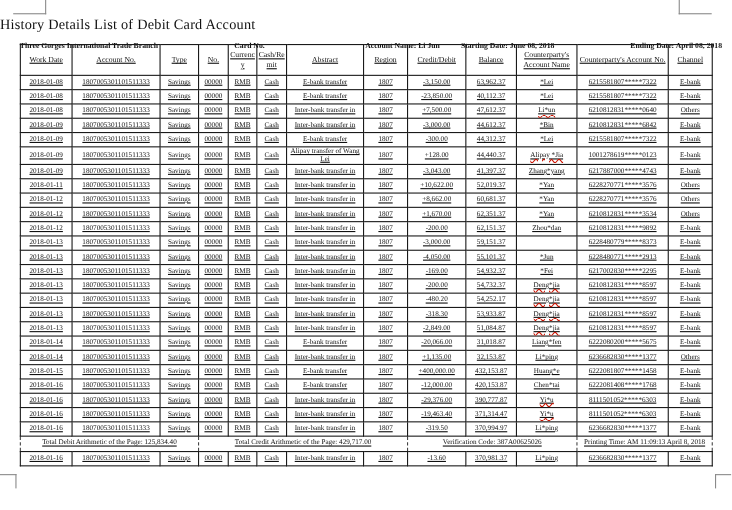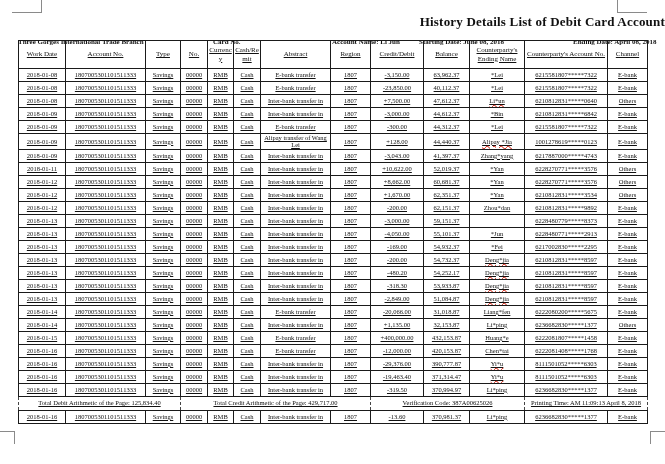--- a/index.html
+++ b/index.html
@@ -8,22 +8,22 @@
     font-family:"Liberation Serif","DejaVu Serif",serif;color:#111;overflow:hidden;
   }
   
   .crop{position:absolute;pointer-events:none;}
   .crop.tl{left:12px;top:0;width:29px;height:12px;border-right:1px solid #8a8a8a;border-bottom:1px solid #8a8a8a;}
   .crop.tr{right:18px;top:0;width:29px;height:12px;border-left:1px solid #8a8a8a;border-bottom:1px solid #8a8a8a;}
   .crop.bl{left:0;top:431px;width:14px;height:12px;border-top:1px solid #8a8a8a;border-right:1px solid #8a8a8a;}
   .crop.br{right:0;top:431px;width:14px;height:12px;border-top:1px solid #8a8a8a;border-left:1px solid #8a8a8a;}
 
   .doc-title{
-    position:absolute;left:0;top:14px;width:100%;text-align:right;
-    font-size:13px;font-weight:bold;letter-spacing:.2px;
+    position:absolute;left:0;top:14px;width:100%;text-align:left;
+    font-size:13px;font-weight:normal;letter-spacing:.2px;
   }
   .info-bar{position:absolute;top:38px;left:0;width:537px;height:10px;font-size:7px;font-weight:bold;}
   .info-bar span{position:absolute;white-space:nowrap;}
   .ib-branch{left:18px;}
   .ib-card{left:180px;margin-left:33px;}
   .ib-account{left:332px;}
   .ib-start{left:419px;}
   .ib-end{left:573px;}
 
   table.stmt{
@@ -86,21 +86,21 @@
           <th>Work Date</th>
           <th>Account No.</th>
           <th>Type</th>
           <th>No.</th>
           <th>Currency</th>
           <th>Cash/Remit</th>
           <th>Abstract</th>
           <th>Region</th>
           <th>Credit/Debit</th>
           <th>Balance</th>
-          <th>Counterparty's Ending Name</th>
+          <th>Counterparty's Account Name</th>
           <th>Counterparty's Account No.</th>
           <th>Channel</th>
         </tr>
       </thead>
     <tbody id="tbody">
         <tr>
           <td>2018-01-08</td>
           <td>1807005301101511333</td>
           <td>Savings</td>
           <td>00000</td>

